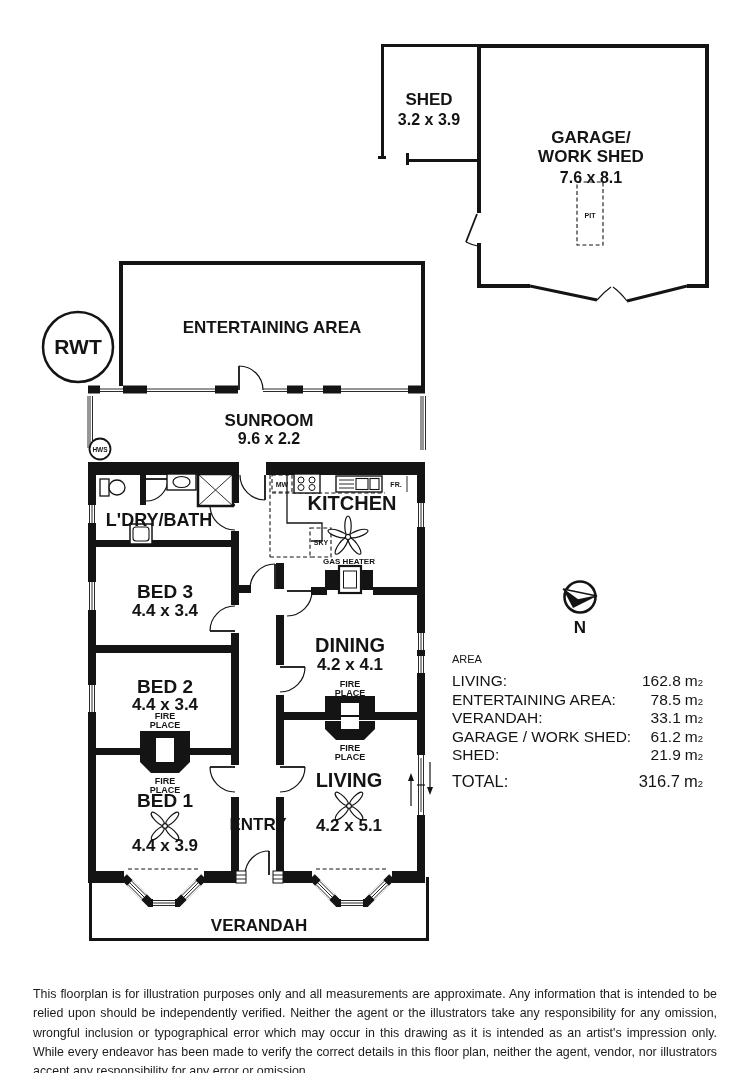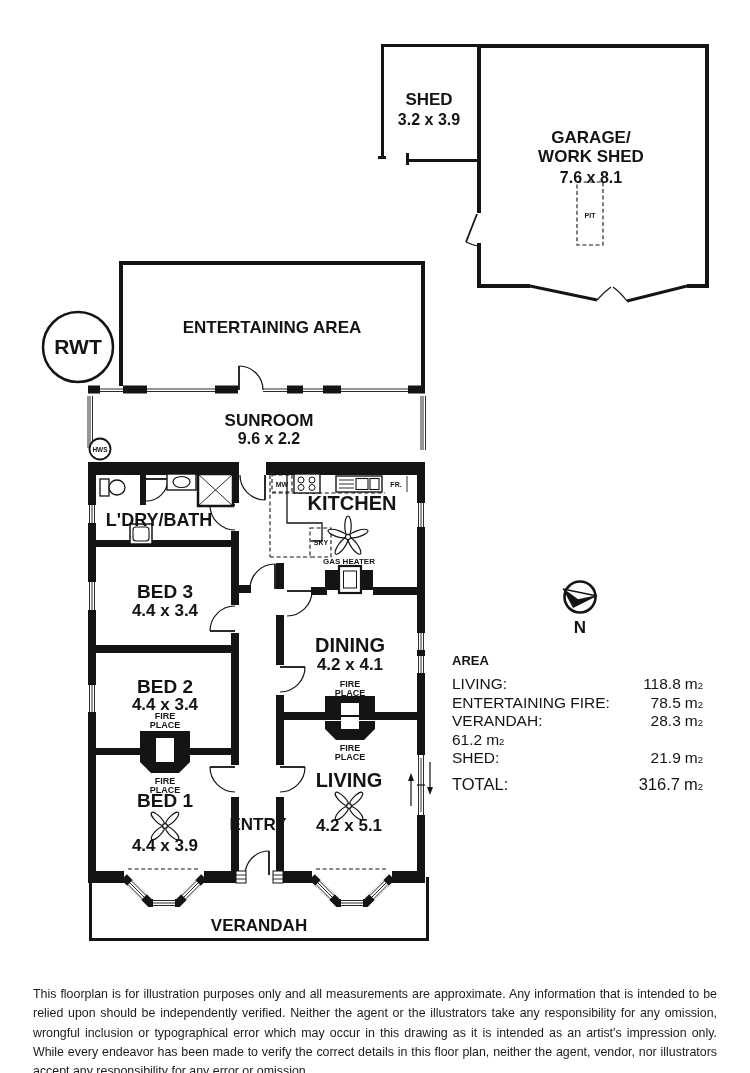--- a/index.html
+++ b/index.html
@@ -13,21 +13,21 @@
   .wall{fill:#141414;}
   .thin{stroke:#141414;fill:none;}
   .fx{stroke:#141414;fill:#fff;}
   .arc{stroke:#141414;fill:none;stroke-width:1.2;}
   .leaf{stroke:#141414;stroke-width:1.8;}
   .hair{stroke:#141414;stroke-width:0.9;}
   .dash{stroke:#141414;stroke-width:1.1;fill:none;stroke-dasharray:4 2.6;}
   .fan ellipse{fill:#fff;stroke:#141414;stroke-width:1.2;}
   
   .area-panel{position:absolute;left:452px;top:653px;width:251px;color:#141414;}
-  .area-title{font-weight:700;font-size:13px;margin:0 0 7px 0;}
+  .area-title{font-weight:400;font-size:11px;margin:0 0 7px 0;}
   .area-row{display:flex;justify-content:space-between;font-weight:400;font-size:15.5px;
             line-height:18.5px;white-space:nowrap;}
   .area-row .val{display:inline-flex;align-items:baseline;}
   .area-row .unit{margin-left:4px;}
   .area-row sup{font-size:9.5px;line-height:0;}
   .area-total{margin-top:7px;font-size:16.5px;}
   
   .disclaimer{position:absolute;left:33px;top:985px;width:684px;font-size:12.4px;
               line-height:19.3px;font-weight:500;color:#1c1c1c;text-align:justify;}
 </style>
@@ -456,42 +456,43 @@
     <polygon points="597,596 563,589 578,600" fill="#fff" stroke="#141414" stroke-width="1.4"></polygon>
   </g>
   <text class="f17" x="580" y="633">N</text>
 </svg>
 
   <div class="area-panel">
     <div class="area-title">AREA</div>
     <div class="area-row">
       <span>LIVING:</span>
       <span class="val">
-          <span>118.8</span>
+          <span>162.8</span>
           <span class="unit">m</span>
           <sup>2</sup>
         </span>
     </div>
     <div class="area-row">
-      <span>ENTERTAINING FIRE:</span>
+      <span>ENTERTAINING AREA:</span>
       <span class="val">
           <span>78.5</span>
           <span class="unit">m</span>
           <sup>2</sup>
         </span>
     </div>
     <div class="area-row">
       <span>VERANDAH:</span>
       <span class="val">
-          <span>28.3</span>
+          <span>33.1</span>
           <span class="unit">m</span>
           <sup>2</sup>
         </span>
     </div>
     <div class="area-row">
+      <span>GARAGE / WORK SHED:</span>
       <span class="val">
           <span>61.2</span>
           <span class="unit">m</span>
           <sup>2</sup>
         </span>
     </div>
     <div class="area-row">
       <span>SHED:</span>
       <span class="val">
           <span>21.9</span>

